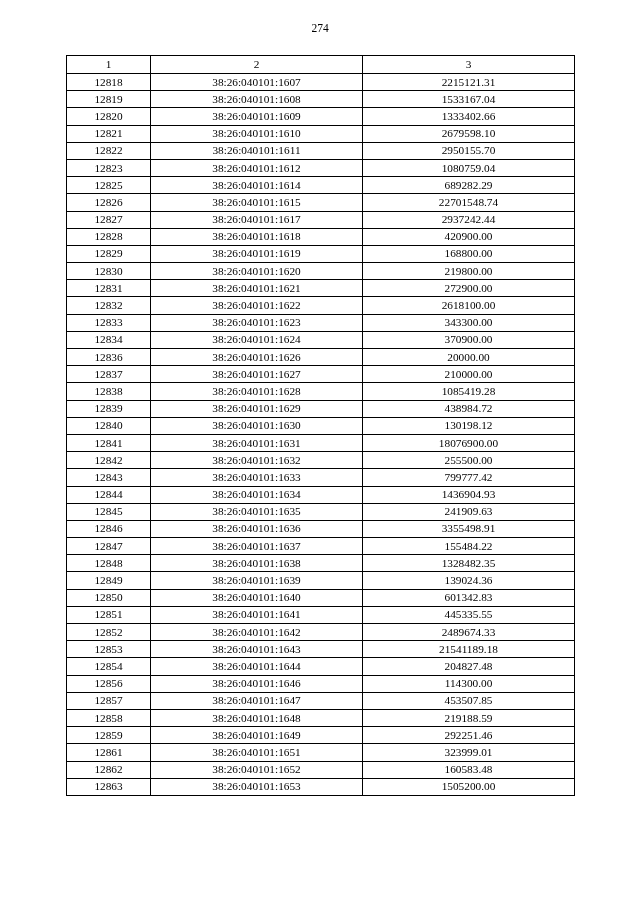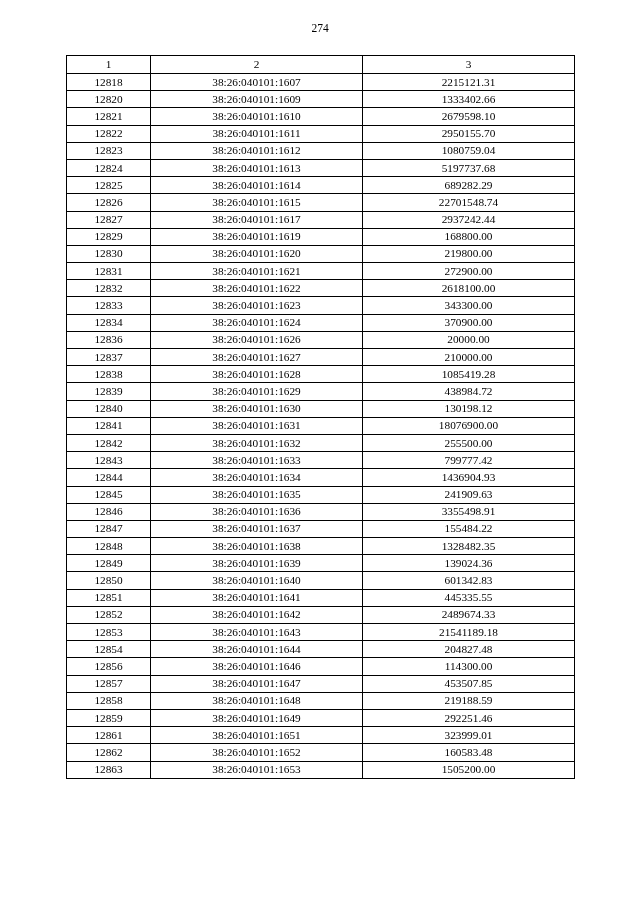--- a/index.html
+++ b/index.html
@@ -80,60 +80,65 @@
           <th>3</th>
         </tr>
       </thead>
       <tbody id="table-body">
           <tr>
             <td>12818</td>
             <td>38:26:040101:1607</td>
             <td>2215121.31</td>
           </tr>
           <tr>
+            <td>12819</td>
+            <td>38:26:040101:1608</td>
+            <td>1533167.04</td>
+          </tr>
+          <tr>
             <td>12820</td>
             <td>38:26:040101:1609</td>
             <td>1333402.66</td>
           </tr>
           <tr>
             <td>12821</td>
             <td>38:26:040101:1610</td>
             <td>2679598.10</td>
           </tr>
           <tr>
             <td>12822</td>
             <td>38:26:040101:1611</td>
             <td>2950155.70</td>
           </tr>
           <tr>
             <td>12823</td>
             <td>38:26:040101:1612</td>
             <td>1080759.04</td>
           </tr>
           <tr>
-            <td>12824</td>
-            <td>38:26:040101:1613</td>
-            <td>5197737.68</td>
-          </tr>
-          <tr>
             <td>12825</td>
             <td>38:26:040101:1614</td>
             <td>689282.29</td>
           </tr>
           <tr>
             <td>12826</td>
             <td>38:26:040101:1615</td>
             <td>22701548.74</td>
           </tr>
           <tr>
             <td>12827</td>
             <td>38:26:040101:1617</td>
             <td>2937242.44</td>
           </tr>
           <tr>
+            <td>12828</td>
+            <td>38:26:040101:1618</td>
+            <td>420900.00</td>
+          </tr>
+          <tr>
             <td>12829</td>
             <td>38:26:040101:1619</td>
             <td>168800.00</td>
           </tr>
           <tr>
             <td>12830</td>
             <td>38:26:040101:1620</td>
             <td>219800.00</td>
           </tr>
           <tr>

